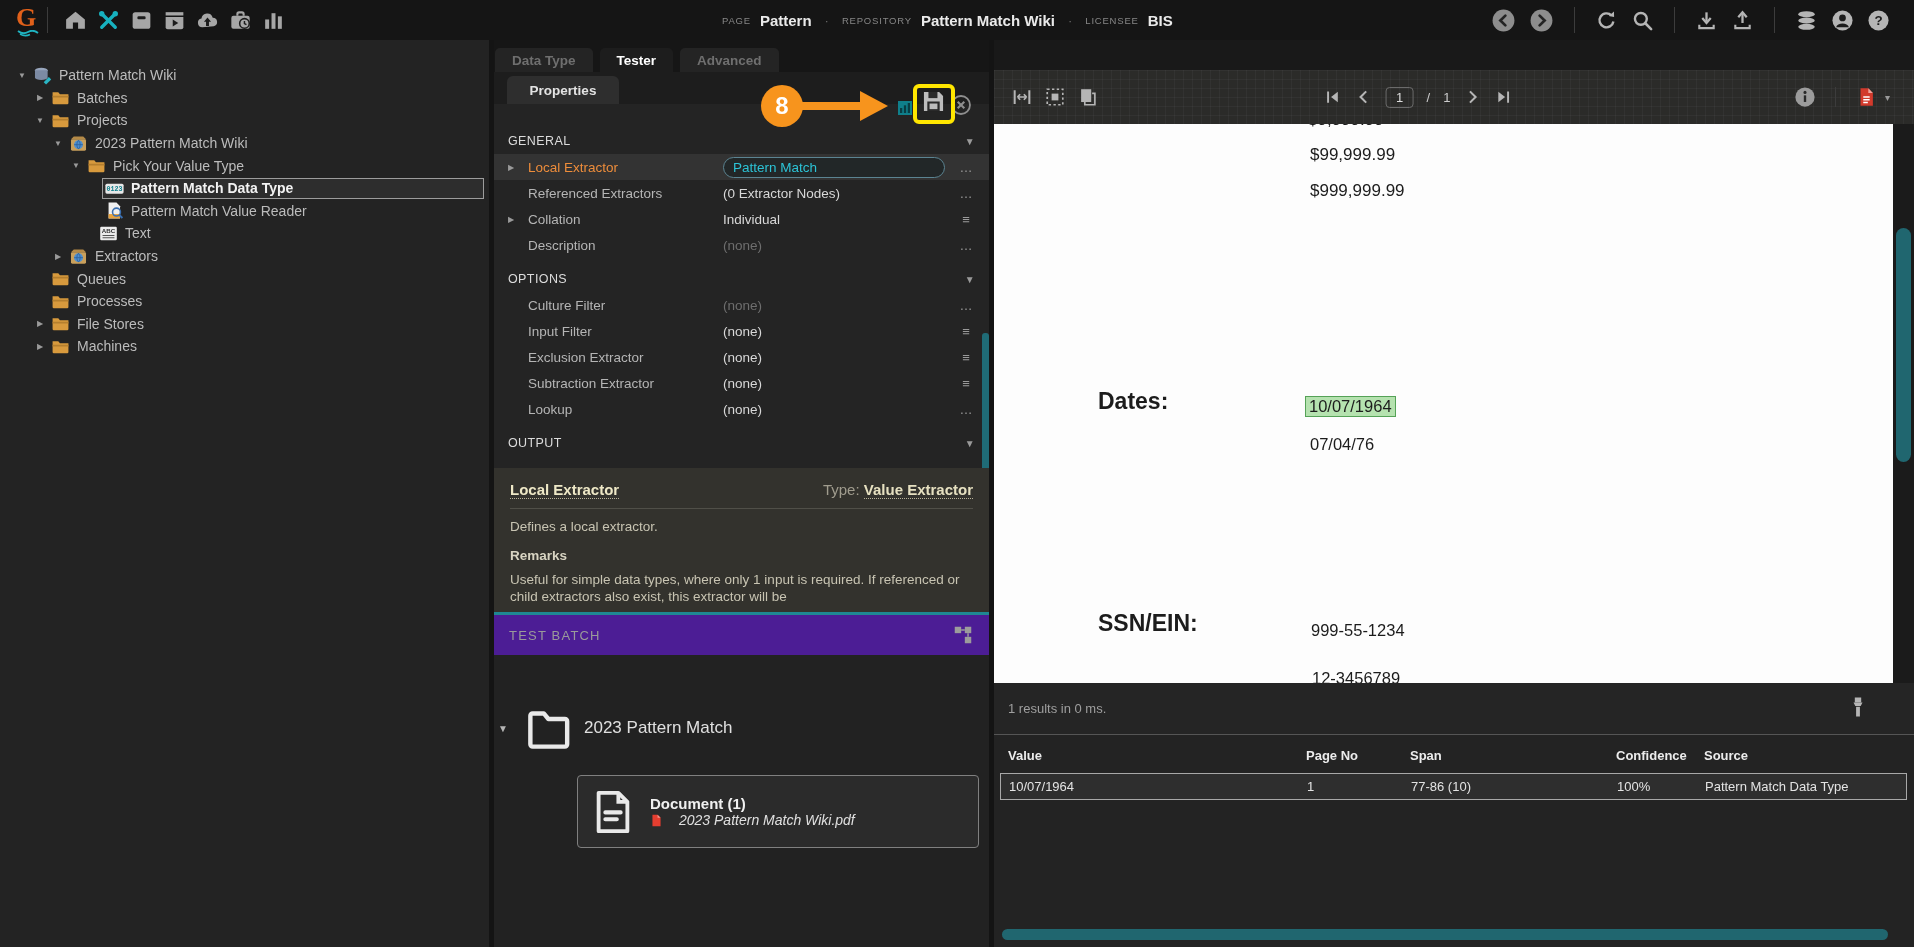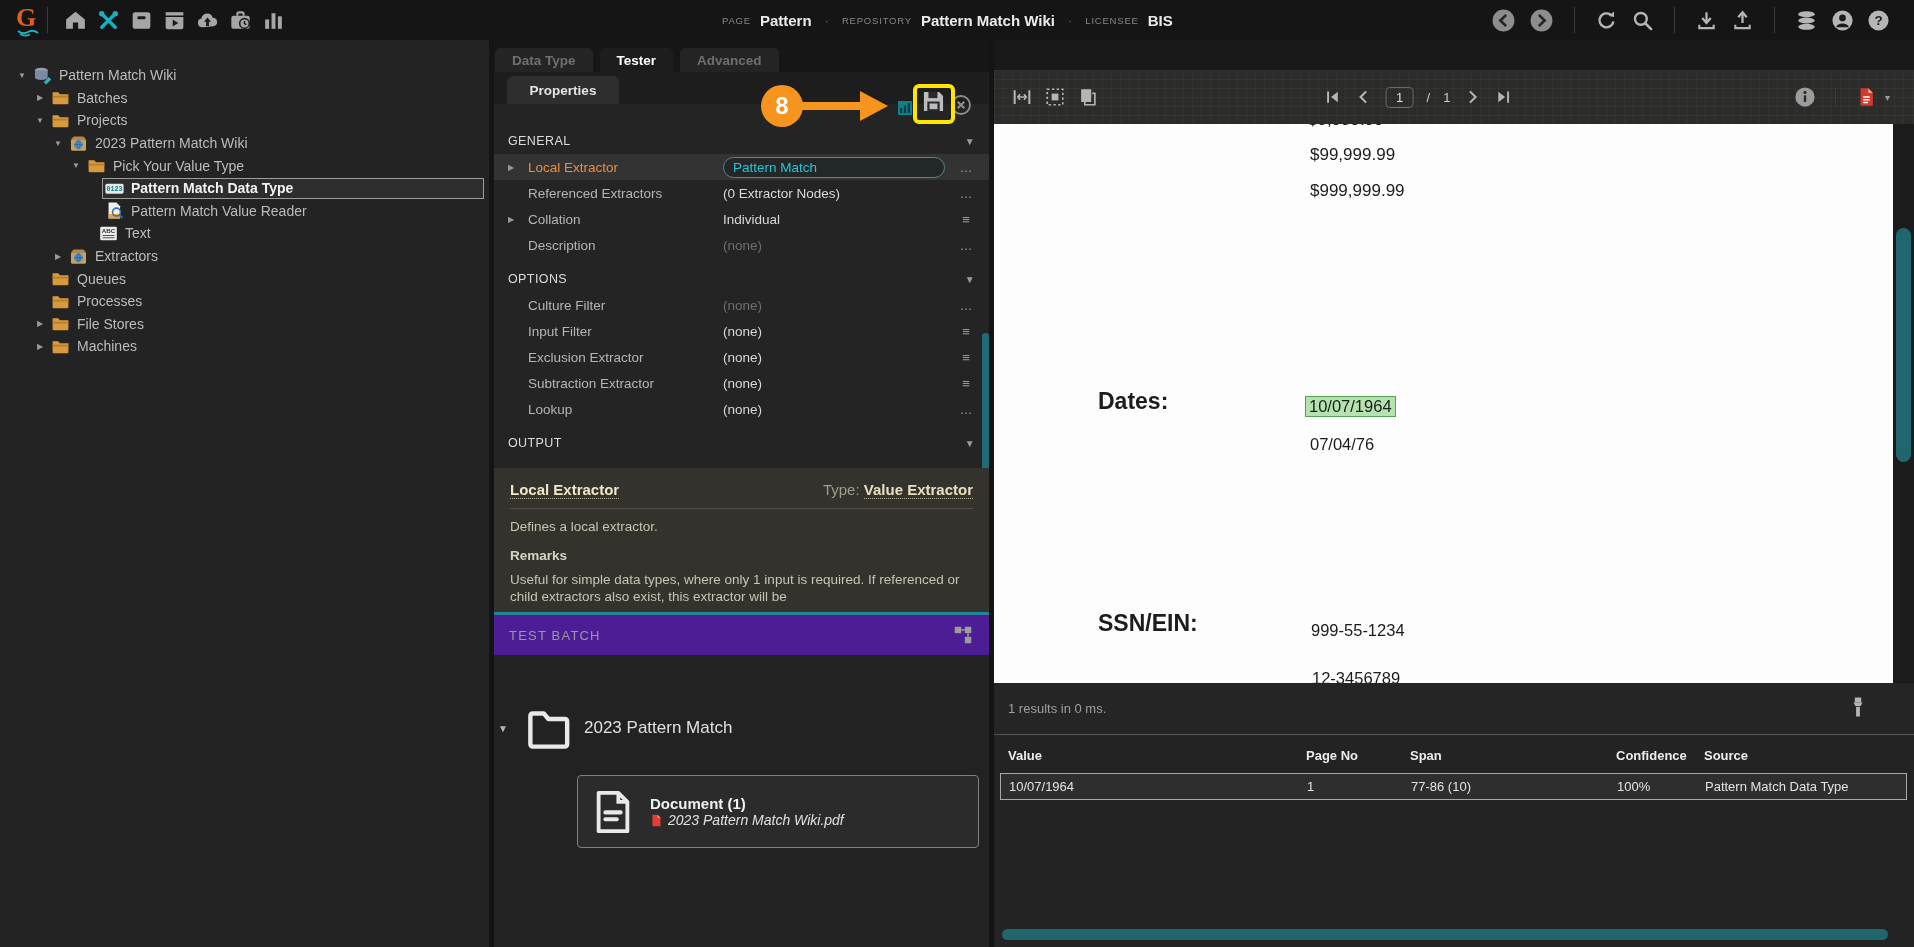--- a/index.html
+++ b/index.html
@@ -90,21 +90,21 @@
   .tbb{position:absolute;left:0;top:615px;bottom:0;width:100%;background:#222222;}
   .folder-row{position:absolute;left:4px;top:50px;display:flex;align-items:center;gap:9px;}
   .folder-exp{font-size:10px;color:#b5b5b5;width:14px;}
   .folder-ico{width:54px;height:46px;display:flex;}
   .folder-label{font-size:17px;color:#e0e0e0;}
   .doc-card{position:absolute;left:83px;top:120px;width:402px;height:73px;background:#2b2b2b;
             border:1px solid #808080;border-radius:4px;display:flex;align-items:center;padding:0 12px;}
   .doc-ico{width:46px;height:60px;flex:none;display:flex;}
   .doc-meta{margin-left:14px;}
   .doc-title{font-size:15px;font-weight:bold;color:#f0f0f0;}
-  .doc-file{display:flex;align-items:center;gap:5px;margin-top:0;}
+  .doc-file{display:flex;align-items:center;gap:16px;margin-top:0;}
   .doc-file-name{font-size:14px;font-style:italic;color:#e0e0e0;}
   .pdf-mini{width:13px;height:15px;display:flex;}
 
   
   .rp{position:absolute;left:994px;top:40px;width:920px;height:907px;background:#232323;}
   .rp-top{position:absolute;left:0;top:0;width:100%;height:30px;background:#191919;}
   .rp-tools{position:absolute;left:0;top:30px;width:100%;height:54px;background:#2b2b29;
     background-image:linear-gradient(rgba(255,255,255,.035) 1px,transparent 1px),
                      linear-gradient(90deg,rgba(255,255,255,.035) 1px,transparent 1px);
     background-size:9px 9px;display:flex;align-items:center;}

